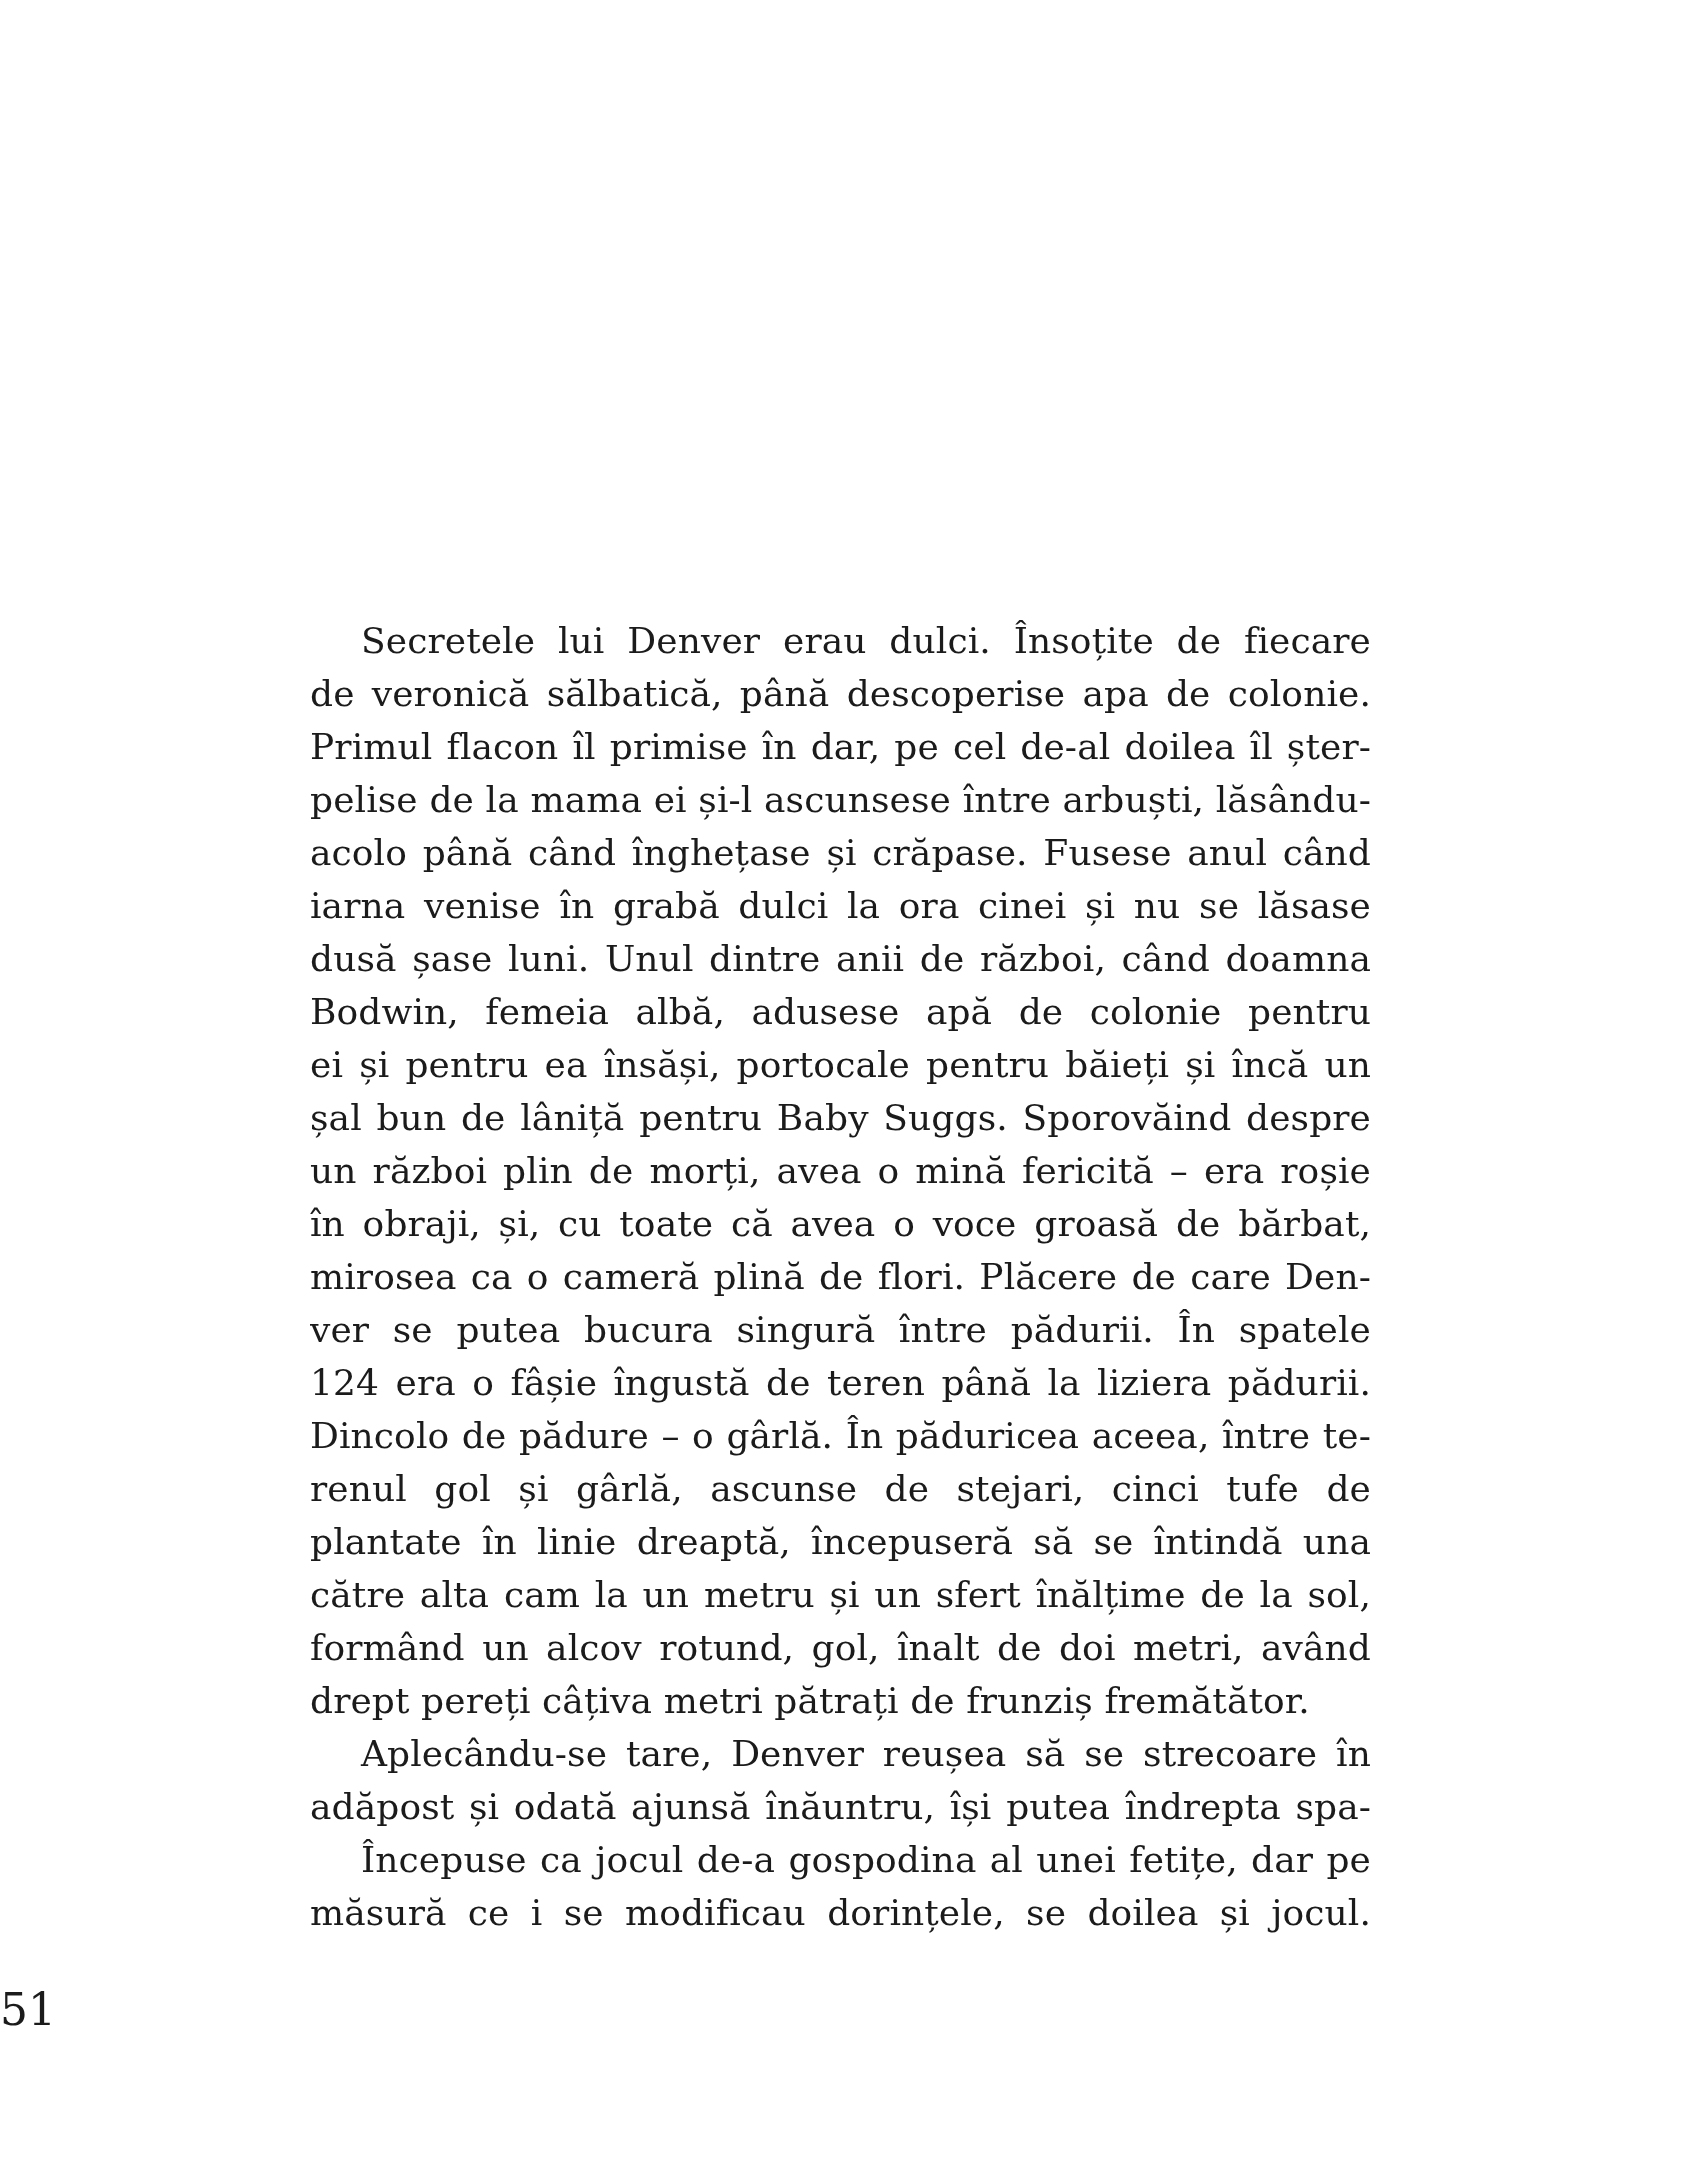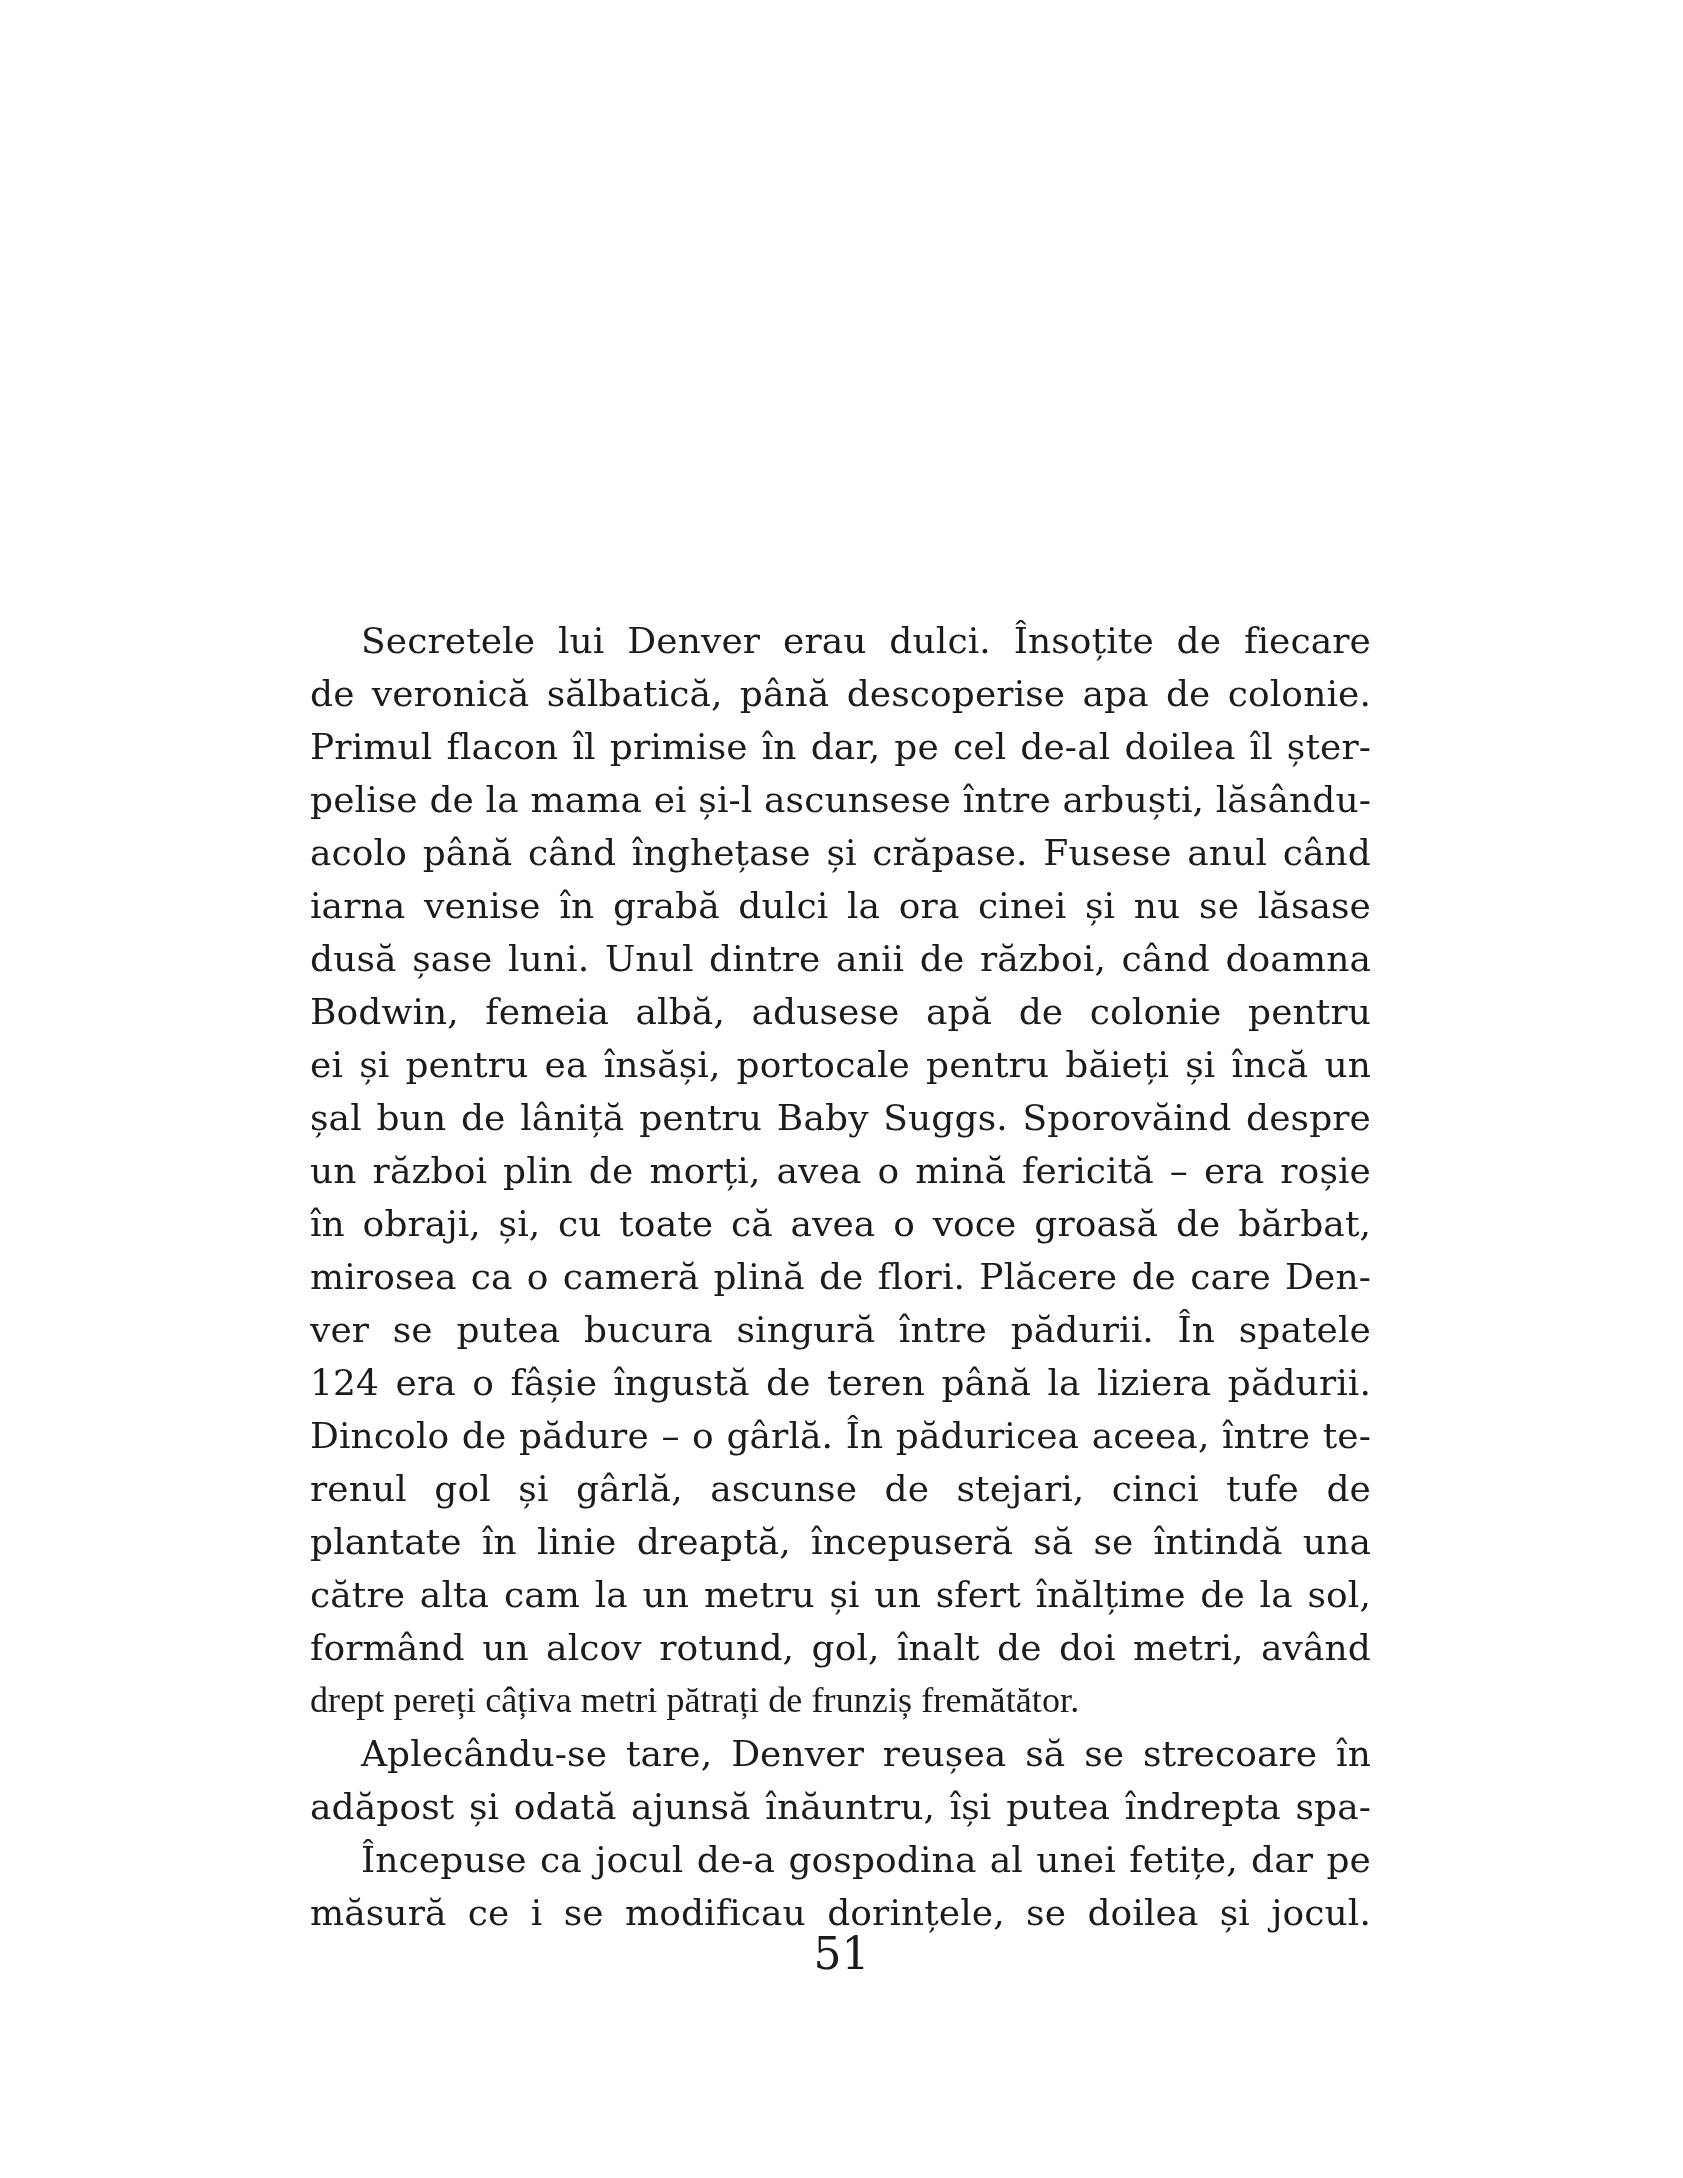--- a/index.html
+++ b/index.html
@@ -34,30 +34,28 @@
     text-align-last: justify;
     -moz-text-align-last: justify;
     overflow: hidden;
     letter-spacing: 0.1px;
   }
   .line.indent {
     text-indent: 51px;
   }
   .line.endpara {
     text-align-last: left;
-    font-family: Liberation Serif, serif;
     -moz-text-align-last: left;
   }
   .folio {
     position: absolute;
-    top: 1924px;
+    top: 1980px;
     left: 0;
     width: 1683px;
     height: 59px;
-    text-align: center;
     font-size: 44px;
     line-height: 59px;
     color: #1b1b1b;
   }
 </style>
 </head>
 <body>
 
 <div class="page">
 

